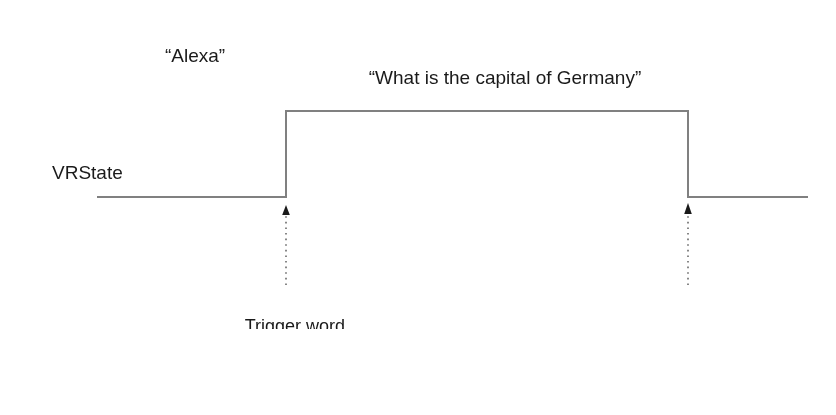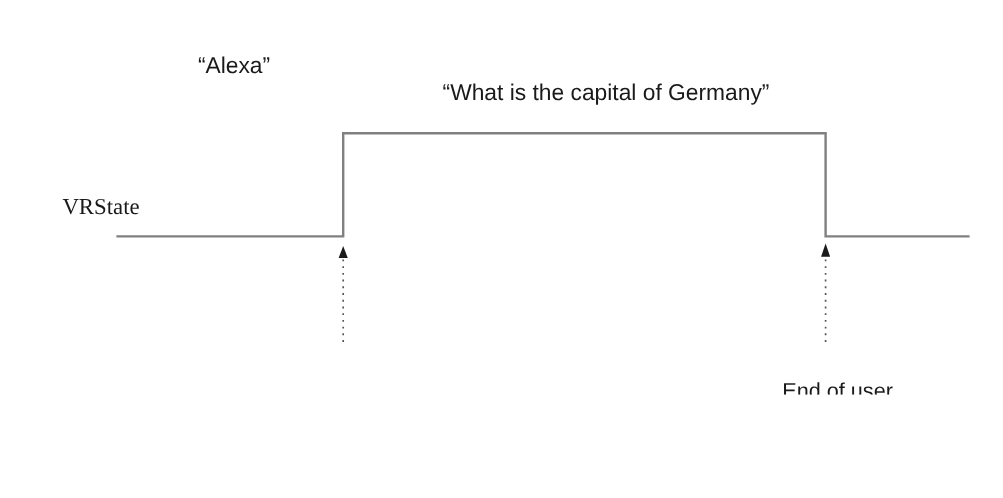--- a/index.html
+++ b/index.html
@@ -50,37 +50,37 @@
 </style>
 </head>
 <body>
 
 <div id="canvas">
 
   <div class="lbl utterance-label" style="left:195px; top:44px;">“Alexa”</div>
 
   <div class="lbl utterance-label" style="left:505px; top:66px;">“What is the capital of Germany”</div>
 
-  <div class="lbl signal-name" style="left:52px; top:161px;font-family:Liberation Serif, serif;">VRState</div>
+  <div class="lbl signal-name" style="left:52px; top:161px;">VRState</div>
 
   <svg id="waveform-svg" width="836" height="415" viewBox="0 0 836 415" aria-hidden="true">
 
     <polyline points="97,197 286,197 286,111 688,111 688,197 808,197" fill="none" stroke="#808080" stroke-width="2" stroke-linejoin="miter" stroke-linecap="butt"></polyline>
 
     <g>
       <line x1="286" y1="285" x2="286" y2="213" stroke="#555555" stroke-width="1.4" stroke-dasharray="1.6 4"></line>
       <path d="M 286 205 L 282.2 215 L 289.8 215 Z" fill="#1a1a1a"></path>
     </g>
 
     <g>
       <line x1="688" y1="285" x2="688" y2="213" stroke="#555555" stroke-width="1.4" stroke-dasharray="1.6 4"></line>
       <path d="M 688 203 L 684.2 214 L 691.8 214 Z" fill="#1a1a1a"></path>
     </g>
   </svg>
 
   <div class="lbl event-label" style="left:285px; top:292px;">
+    <span>Trigger word</span>
   </div>
 
   <div class="lbl event-label" style="left:688px; top:292px;">
-    <span>End of user</span>
   </div>
 
 </div>
 
 </body></html>

